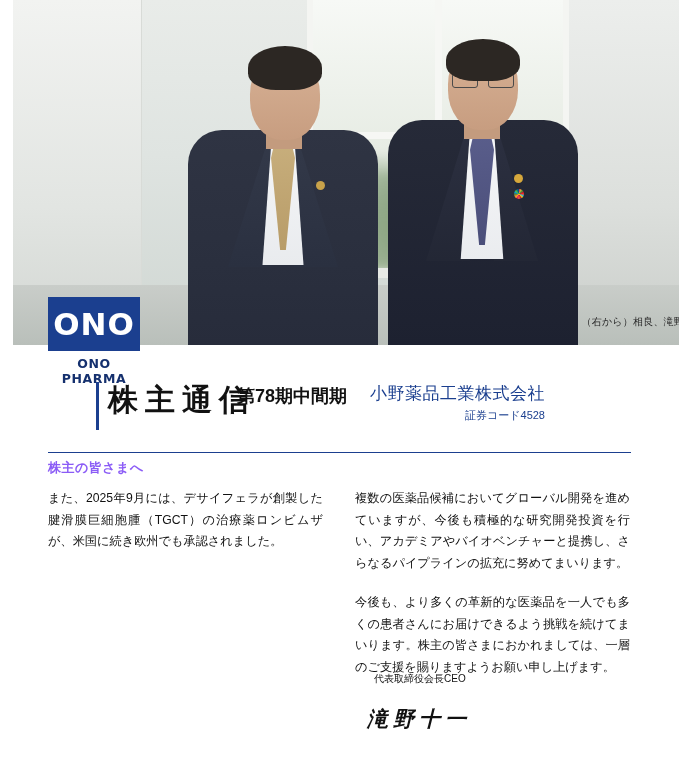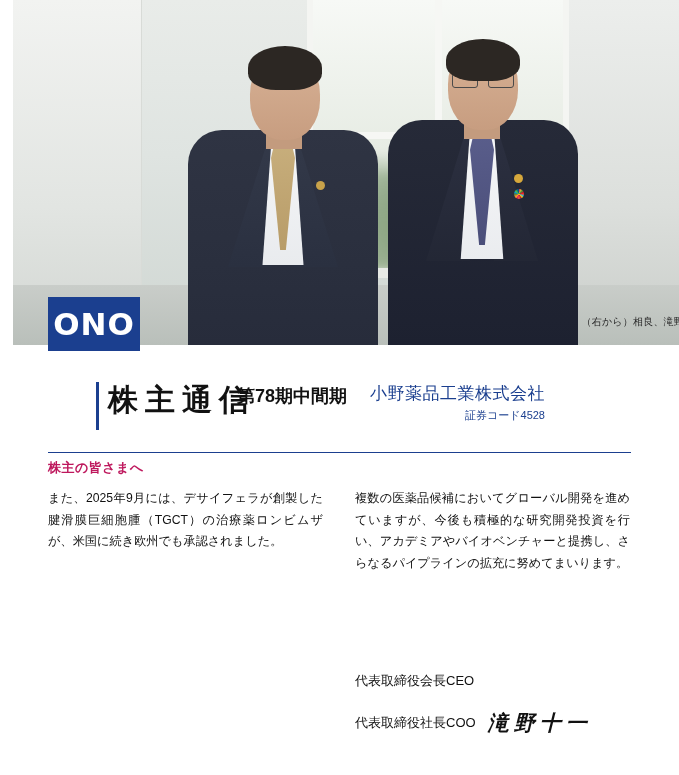--- a/index.html
+++ b/index.html
@@ -271,21 +271,21 @@
     position: absolute;
     left: 48px; top: 452px;
     width: 583px; height: 1px;
     background: #1b3f8f;
   }
   .section-heading {
     position: absolute;
     left: 48px; top: 459px;
     font-size: 13px;
     font-weight: bold;
-    color: #be185d;
+    color: #8b5cf6;
     letter-spacing: 0.5px;
   }
 
   
   .cols {
     position: absolute;
     left: 48px; top: 488px;
     width: 583px;
     display: flex;
     gap: 32px;
@@ -306,24 +306,25 @@
     left: 355px;
     top: 672px;
     width: 290px;
   }
   .sig-row {
     display: flex;
     align-items: flex-end;
     margin-bottom: 14px;
   }
   .sig-title {
-    font-size: 13px;
+    font-size: 10px;
     color: #111;
     white-space: nowrap;
     padding-bottom: 5px;
+    margin-left: 19px;
   }
   .sig-name {
     margin-left: 12px;
     font-family: "DejaVu Serif", serif;
     font-size: 21px;
     font-weight: bold;
     letter-spacing: 5px;
     color: #111;
     font-style: italic;
     white-space: nowrap;
@@ -365,43 +366,44 @@
     <div class="p-head"></div>
     <div class="glasses"></div>
     <div class="p-hair"></div>
   </div>
 
   <div class="photo-caption">（右から）相良、滝野</div>
 </div>
 
 <div class="logo-block">
   <div class="logo-mark">ONO</div>
+  <div class="logo-text">ONO PHARMA</div>
 </div>
 
 <div class="title-band">
   <div class="title-rule"></div>
   <div class="doc-title">株主通信</div>
   <div class="term-label">第78期中間期</div>
   <div class="company-name">小野薬品工業株式会社</div>
   <div class="security-code">証券コード4528</div>
 </div>
 
 <div class="section-rule"></div>
 <div class="section-heading">株主の皆さまへ</div>
 
 <div class="cols">
   <div class="col">
     <p>また、2025年9月には、デサイフェラが創製した腱滑膜巨細胞腫（TGCT）の治療薬ロンビムザが、米国に続き欧州でも承認されました。</p>
   </div>
   <div class="col">
     <p>複数の医薬品候補においてグローバル開発を進めていますが、今後も積極的な研究開発投資を行い、アカデミアやバイオベンチャーと提携し、さらなるパイプラインの拡充に努めてまいります。</p>
+    <p>今後も、より多くの革新的な医薬品を一人でも多くの患者さんにお届けできるよう挑戦を続けてまいります。株主の皆さまにおかれましては、一層のご支援を賜りますようお願い申し上げます。</p>
   </div>
 </div>
 
 <div class="signatures">
   <div class="sig-row">
     <span class="sig-title">代表取締役会長CEO</span>
   </div>
   <div class="sig-row">
-    <span class="sig-title">代表取締役社長COO</span>
     <span class="sig-name">滝野十一</span>
   </div>
 </div>
 
 </body></html>

